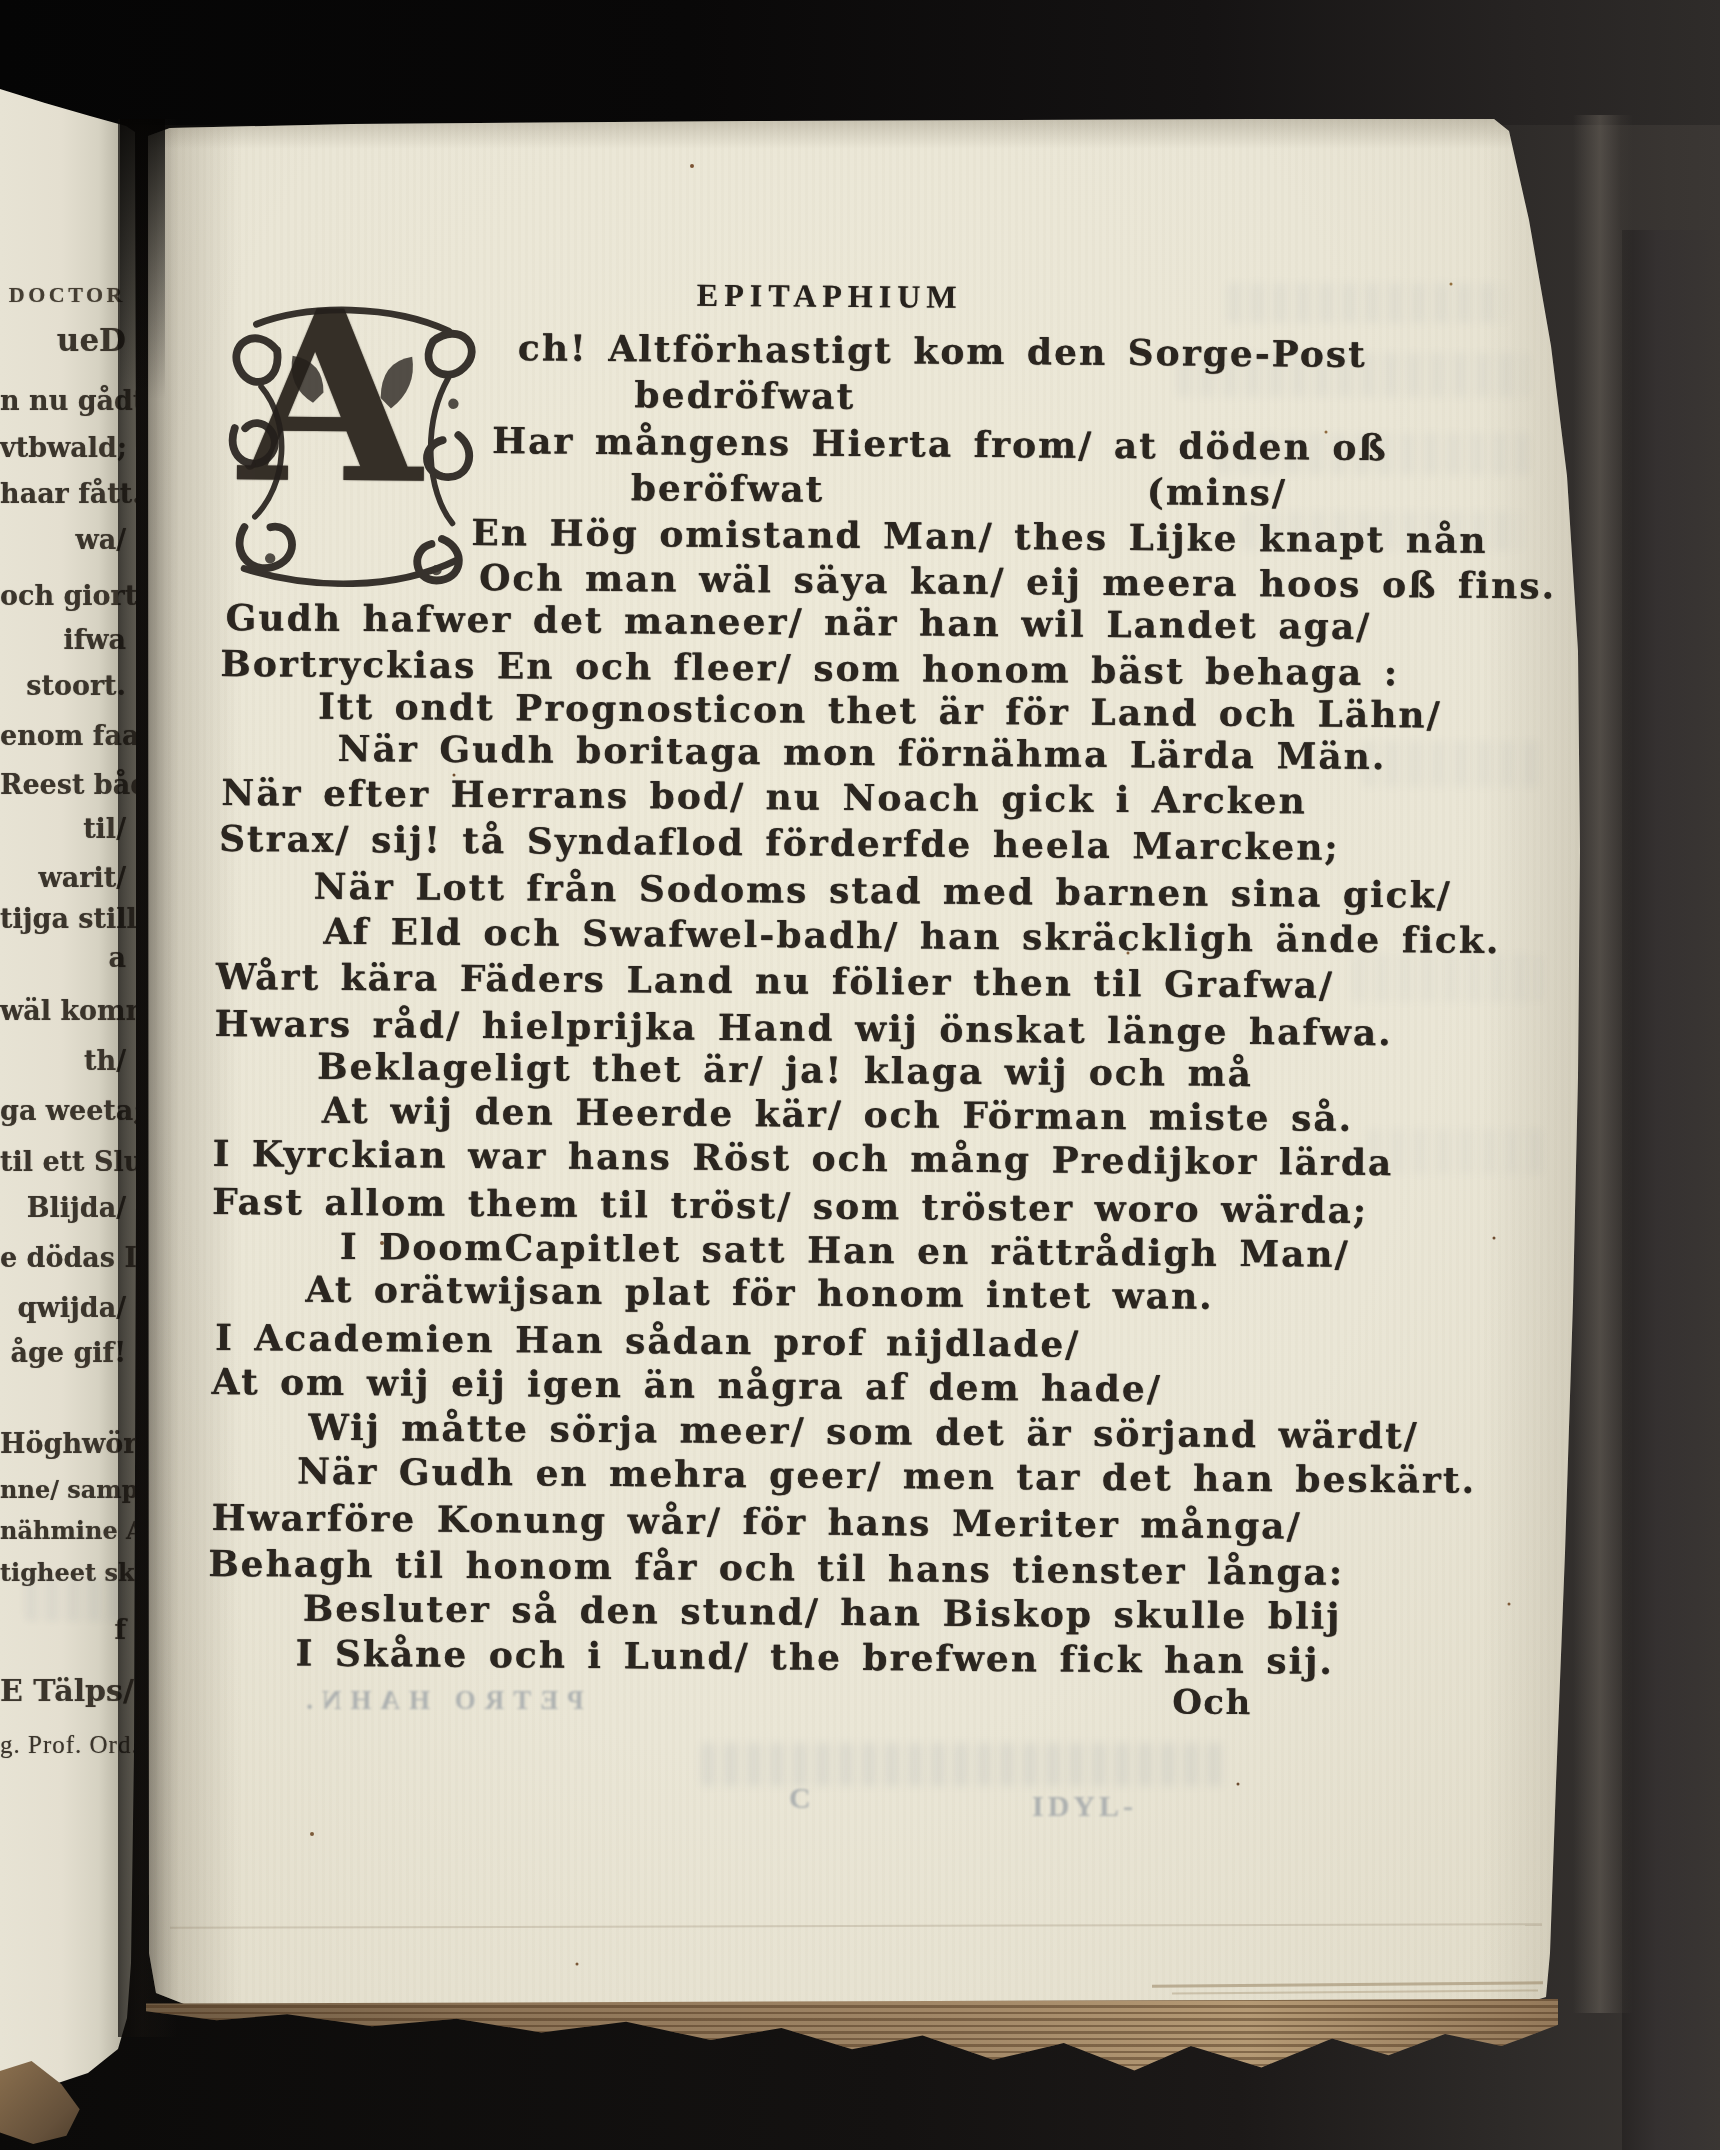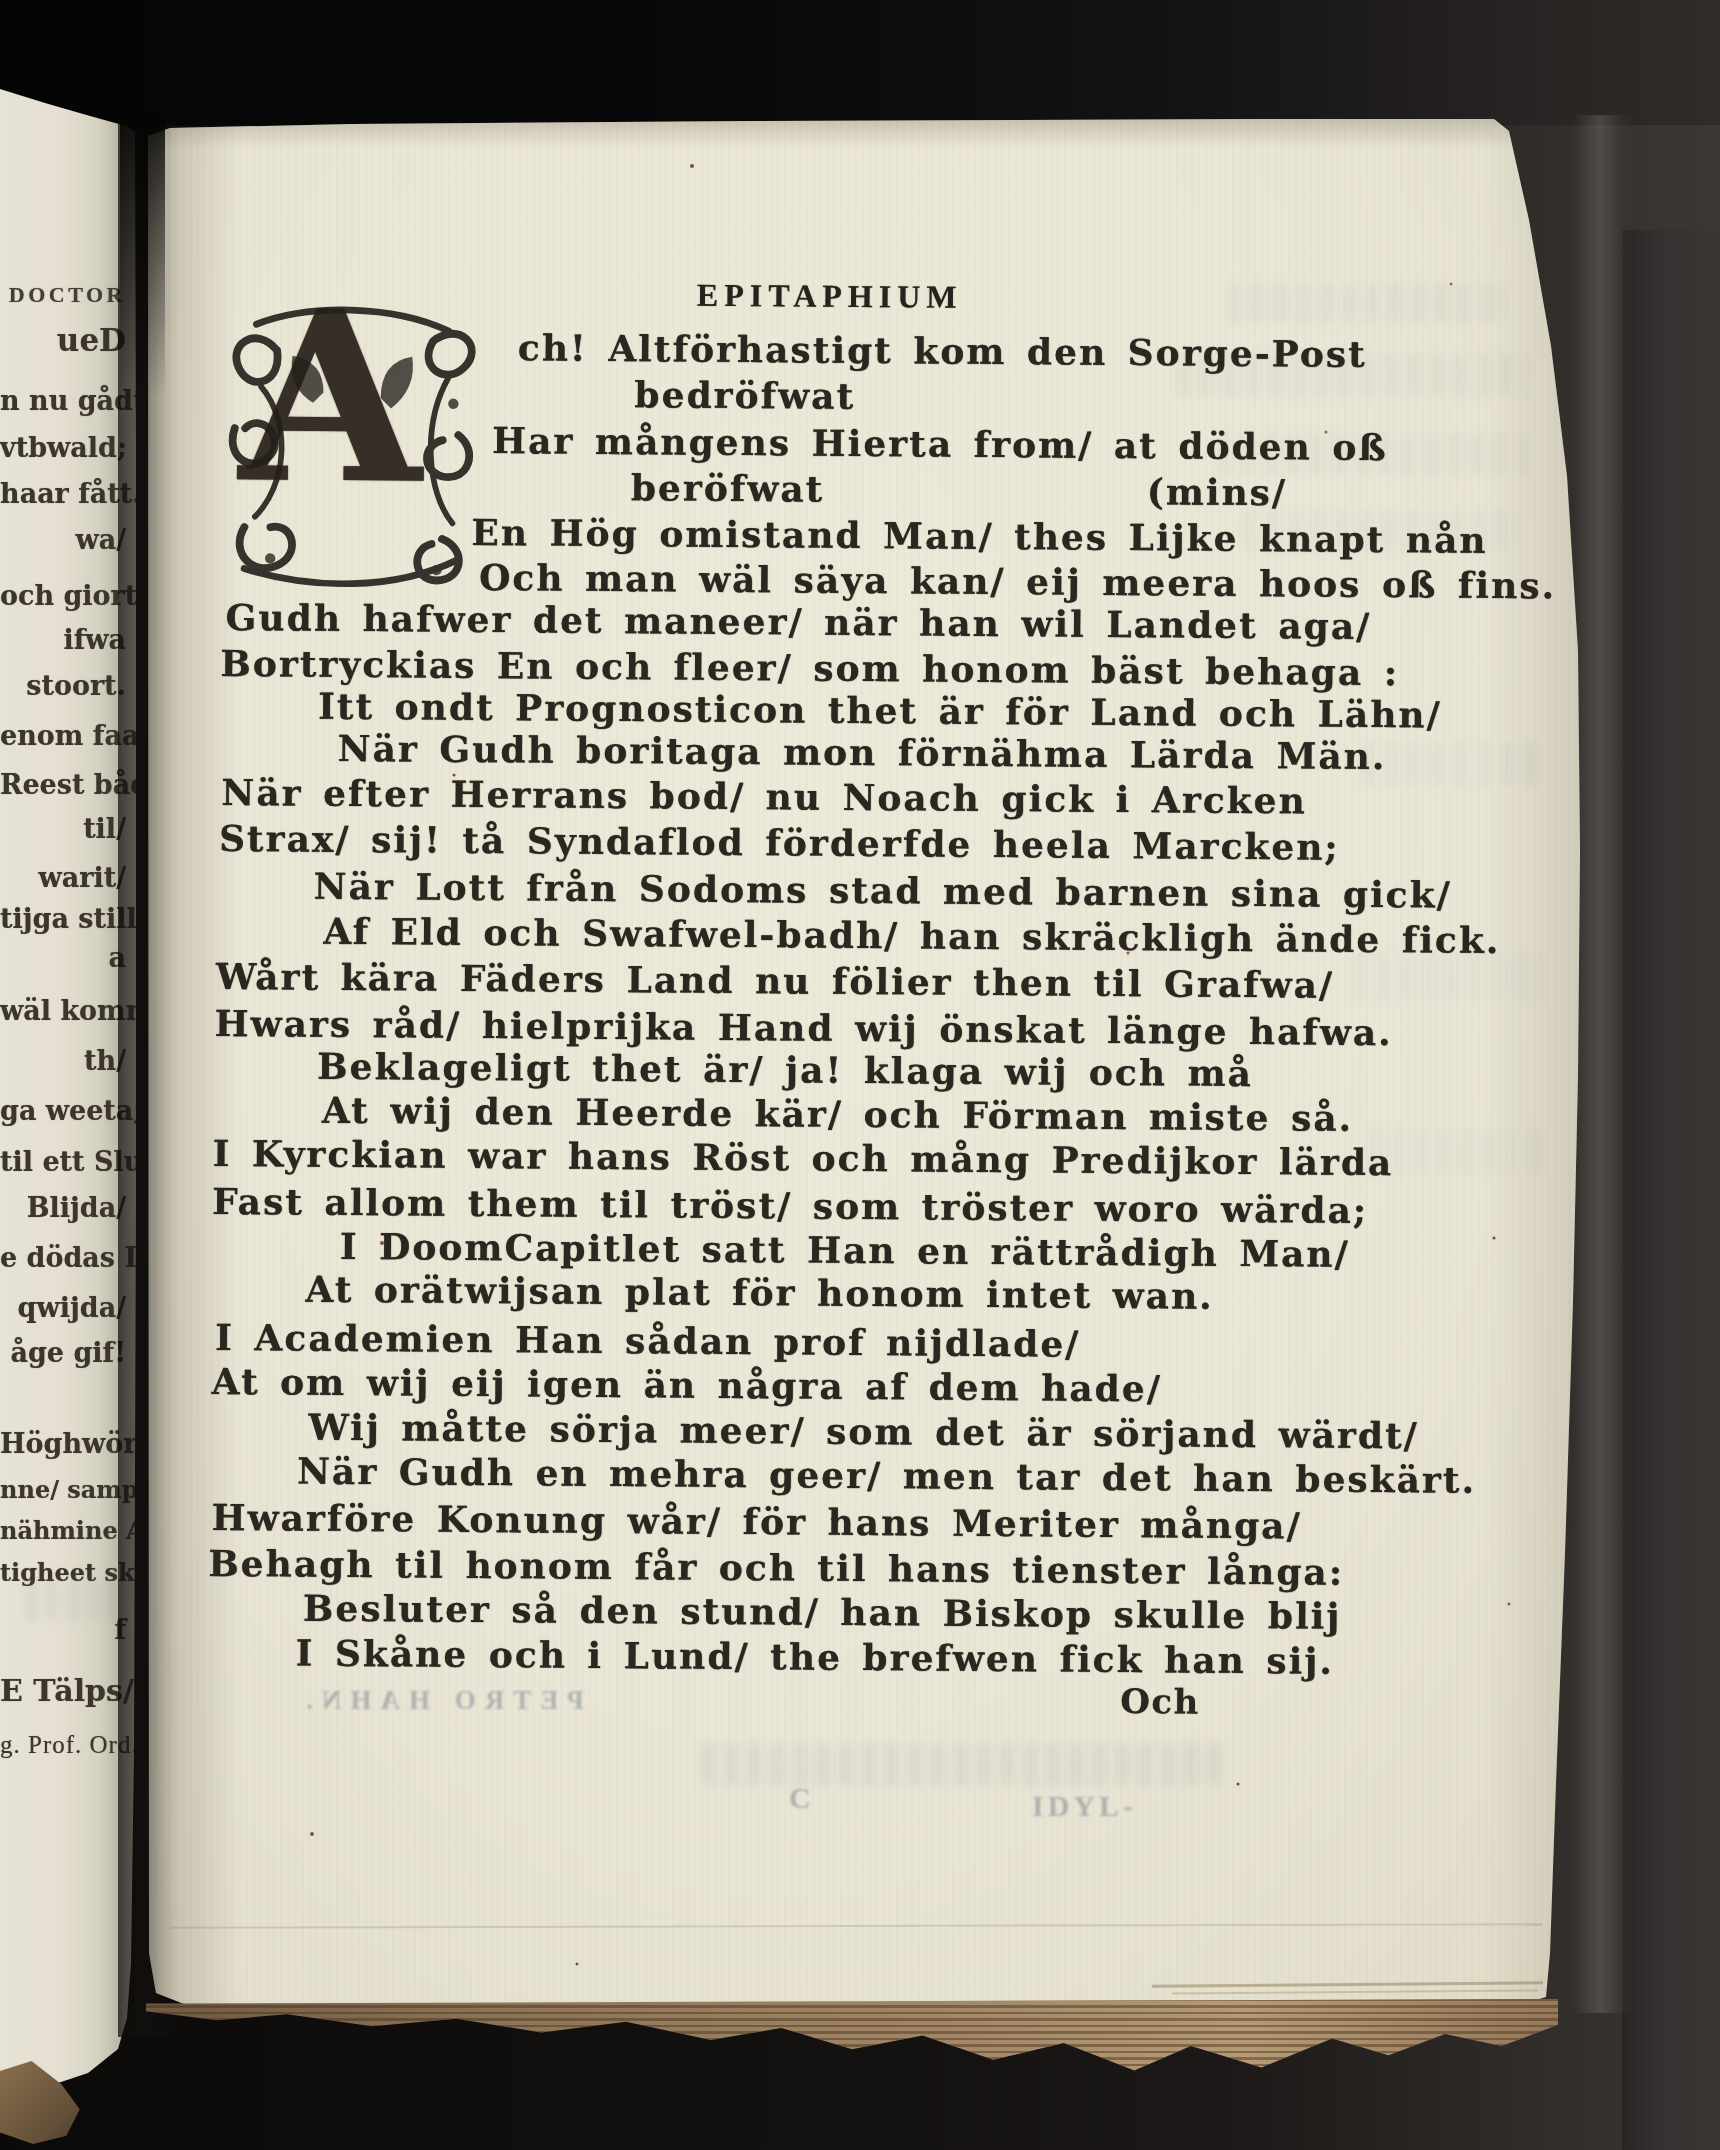--- a/index.html
+++ b/index.html
@@ -67,21 +67,21 @@
 
   
   #text-layer{position:absolute;inset:0;transform:rotate(.45deg);transform-origin:223px 326px;}
   .page-title{position:absolute;left:669px;top:275px;width:321px;text-align:center;white-space:nowrap;
     font:700 32px/1 "Liberation Serif", serif;letter-spacing:6px;color:#27221d;
     text-shadow:0 0 1px rgba(30,24,18,.65);}
   .pl{position:absolute;white-space:nowrap;font:700 36px/1 "DejaVu Serif", serif;
     letter-spacing:2px;word-spacing:6px;color:#2b2620;
     text-shadow:0 0 1px rgba(35,28,22,.60),0.5px 0.5px 0 rgba(35,28,22,.22);}
   .pl .aside{position:absolute;left:516px;top:0;}
-  .catchword{position:absolute;left:1131px;top:1677px;font:700 34px/1 "DejaVu Serif", serif;
+  .catchword{position:absolute;left:1183px;top:1677px;font:700 34px/1 "DejaVu Serif", serif;
     color:#2b2620;letter-spacing:1.5px;text-shadow:0 0 1px rgba(35,28,22,.6);}
 
   
   .dropcap{position:absolute;left:220px;top:296px;width:260px;height:290px;}
   .dropcap .letter{position:absolute;left:20px;top:-17.5px;
     font:700 235px/1 "DejaVu Serif", serif;color:#262019;opacity:.92;
     text-shadow:0 0 1.5px rgba(30,24,18,.8);}
   .dropcap svg{position:absolute;left:0;top:0;width:100%;height:100%;opacity:.9;}
 
   

